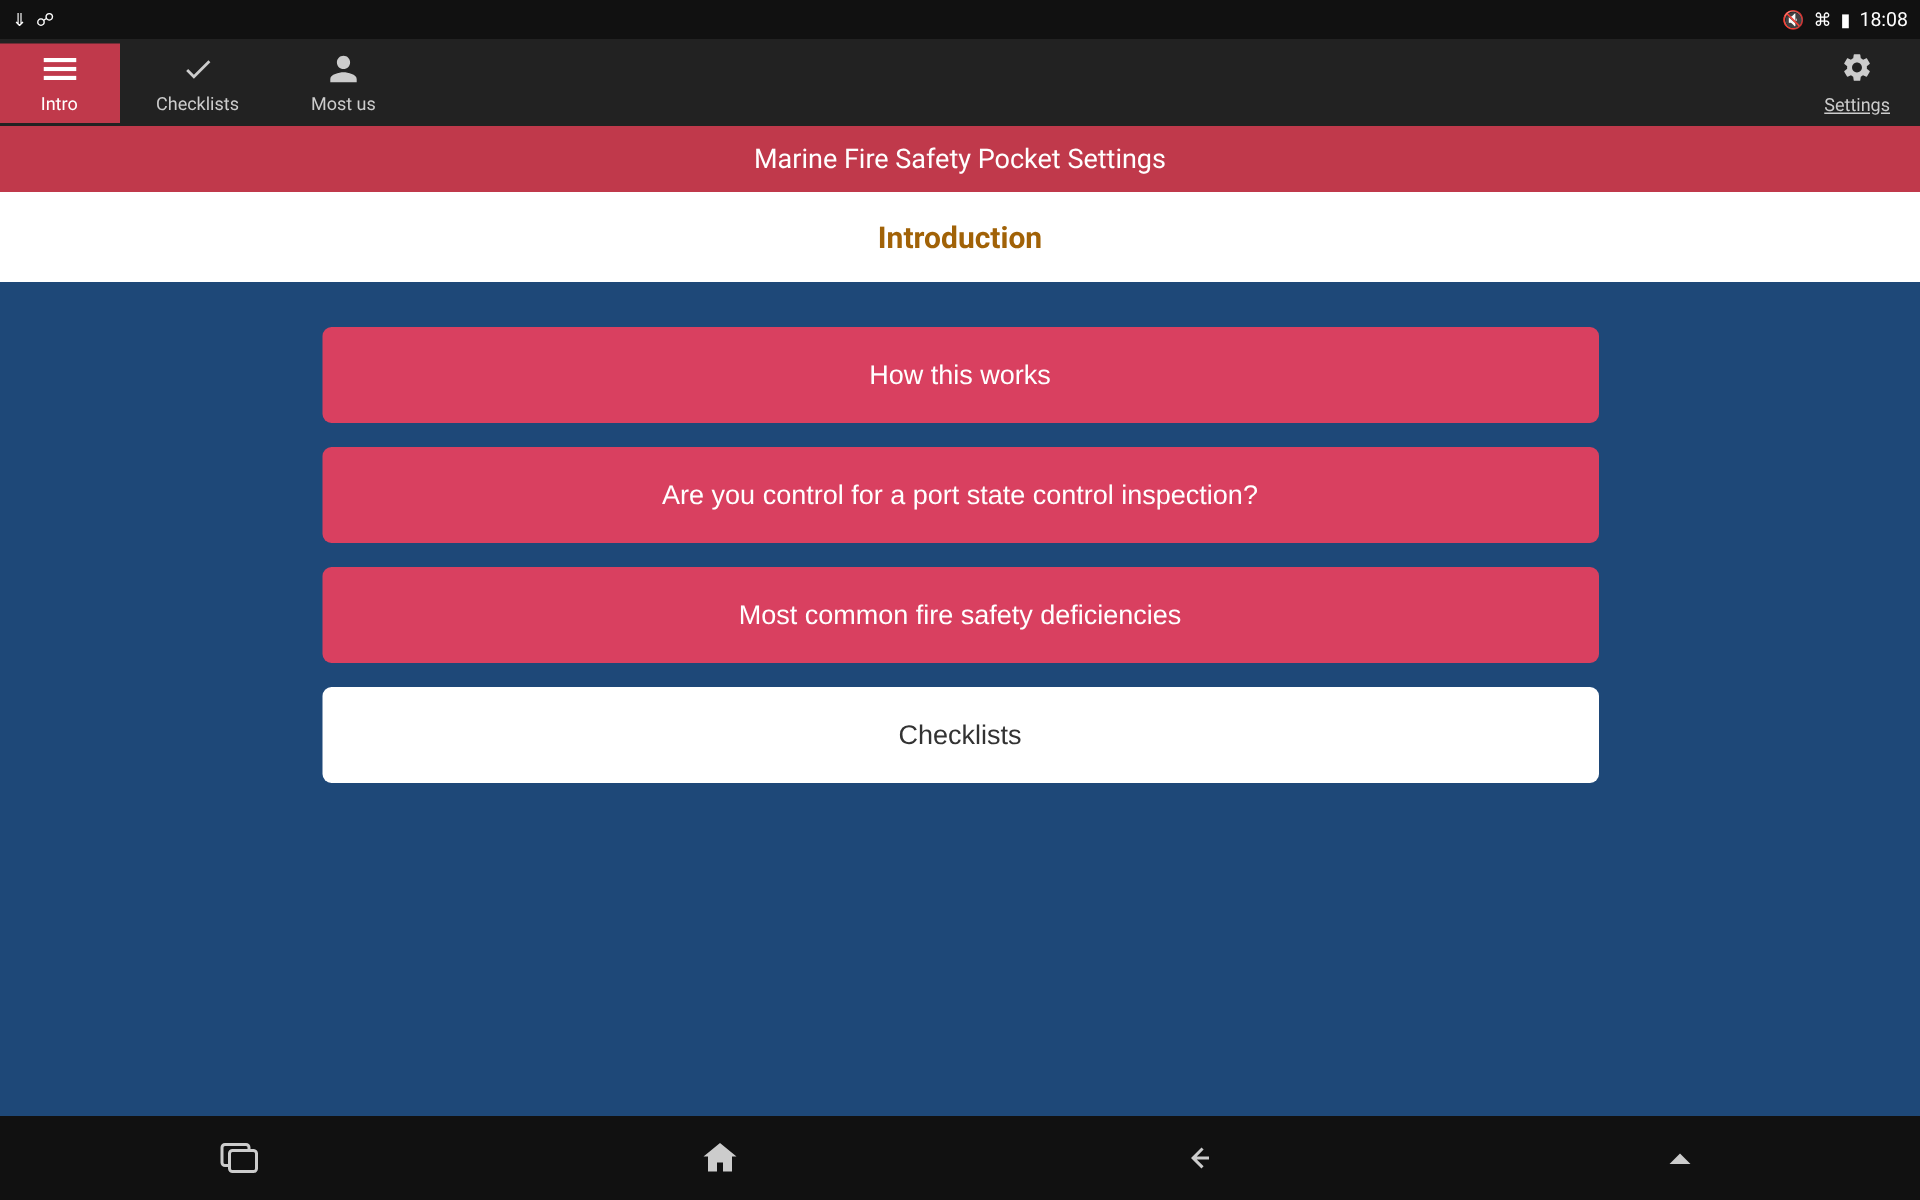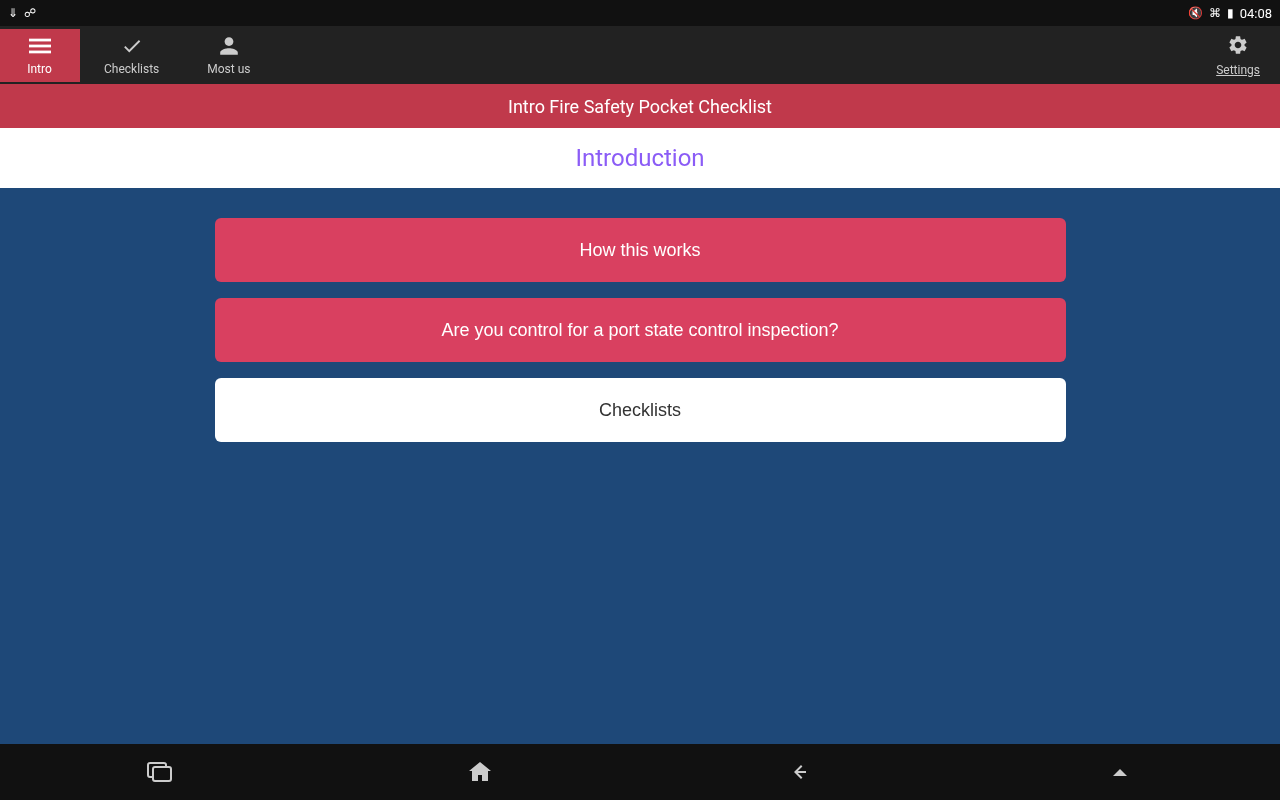--- a/index.html
+++ b/index.html
@@ -106,23 +106,23 @@
     
     .page-title-area {
       background: white;
       height: 60px;
       display: flex;
       align-items: center;
       justify-content: center;
       flex-shrink: 0;
     }
     .page-title-area h1 {
-      color: #8b5cf6;
-      font-size: 24px;
-      font-weight: 400;
+      color: #a16207;
+      font-size: 20px;
+      font-weight: 700;
     }
 
     
     .main-content {
       flex: 1;
       background: #1e4878;
       display: flex;
       flex-direction: column;
       align-items: center;
       padding: 30px 0;
@@ -182,21 +182,21 @@
 
 <div class="status-bar">
   <div class="status-left">
     <span class="status-icon">⇓</span>
     <span class="status-icon">☍</span>
   </div>
   <div class="status-right">
     <span class="status-icon">🔇</span>
     <span class="status-icon">⌘</span>
     <span class="status-icon">▮</span>
-    <span>04:08</span>
+    <span>18:08</span>
   </div>
 </div>
 
 <div class="nav-bar">
 
   <div class="nav-item active">
     <span class="nav-icon">
       <svg class="svg-icon" viewBox="0 0 24 24">
           <rect y="4" width="24" height="3"></rect>
           <rect y="10.5" width="24" height="3"></rect>
@@ -229,34 +229,37 @@
     <span class="nav-icon">
       <svg class="svg-icon" viewBox="0 0 24 24">
           <path d="M19.14 12.94c.04-.3.06-.61.06-.94s-.02-.64-.07-.94l2.03-1.58c.18-.14.23-.41.12-.61l-1.92-3.32c-.12-.22-.37-.29-.59-.22l-2.39.96c-.5-.38-1.03-.7-1.62-.94l-.36-2.54c-.04-.24-.24-.41-.48-.41h-3.84c-.24 0-.43.17-.47.41l-.36 2.54c-.59.24-1.13.57-1.62.94l-2.39-.96c-.22-.08-.47 0-.59.22L2.74 8.87c-.12.21-.08.47.12.61l2.03 1.58c-.05.3-.09.63-.09.94s.02.64.07.94l-2.03 1.58c-.18.14-.23.41-.12.61l1.92 3.32c.12.22.37.29.59.22l2.39-.96c.5.38 1.03.7 1.62.94l.36 2.54c.05.24.24.41.48.41h3.84c.24 0 .44-.17.47-.41l.36-2.54c.59-.24 1.13-.56 1.62-.94l2.39.96c.22.08.47 0 .59-.22l1.92-3.32c.12-.22.07-.47-.12-.61l-2.01-1.58zM12 15.6c-1.98 0-3.6-1.62-3.6-3.6s1.62-3.6 3.6-3.6 3.6 1.62 3.6 3.6-1.62 3.6-3.6 3.6z"></path>
         </svg>
     </span>
     <span>Settings</span>
   </div>
 </div>
 
 <div class="app-title-bar">
-  <span>Intro Fire Safety Pocket Checklist</span>
+  <span>Marine Fire Safety Pocket Settings</span>
 </div>
 
 <div class="page-title-area">
   <h1>Introduction</h1>
 </div>
 
 <div class="main-content">
   <button class="menu-button red">
     <span>How this works</span>
   </button>
   <button class="menu-button red">
     <span>Are you control for a port state control inspection?</span>
   </button>
+  <button class="menu-button red">
+    <span>Most common fire safety deficiencies</span>
+  </button>
   <button class="menu-button white">
     <span>Checklists</span>
   </button>
 </div>
 
 <div class="bottom-bar">
   <span class="bottom-icon">
 
     <svg width="28" height="22" viewBox="0 0 28 22" fill="none" stroke="#ccc" stroke-width="2">
       <rect x="2" y="2" width="18" height="14" rx="2"></rect>

